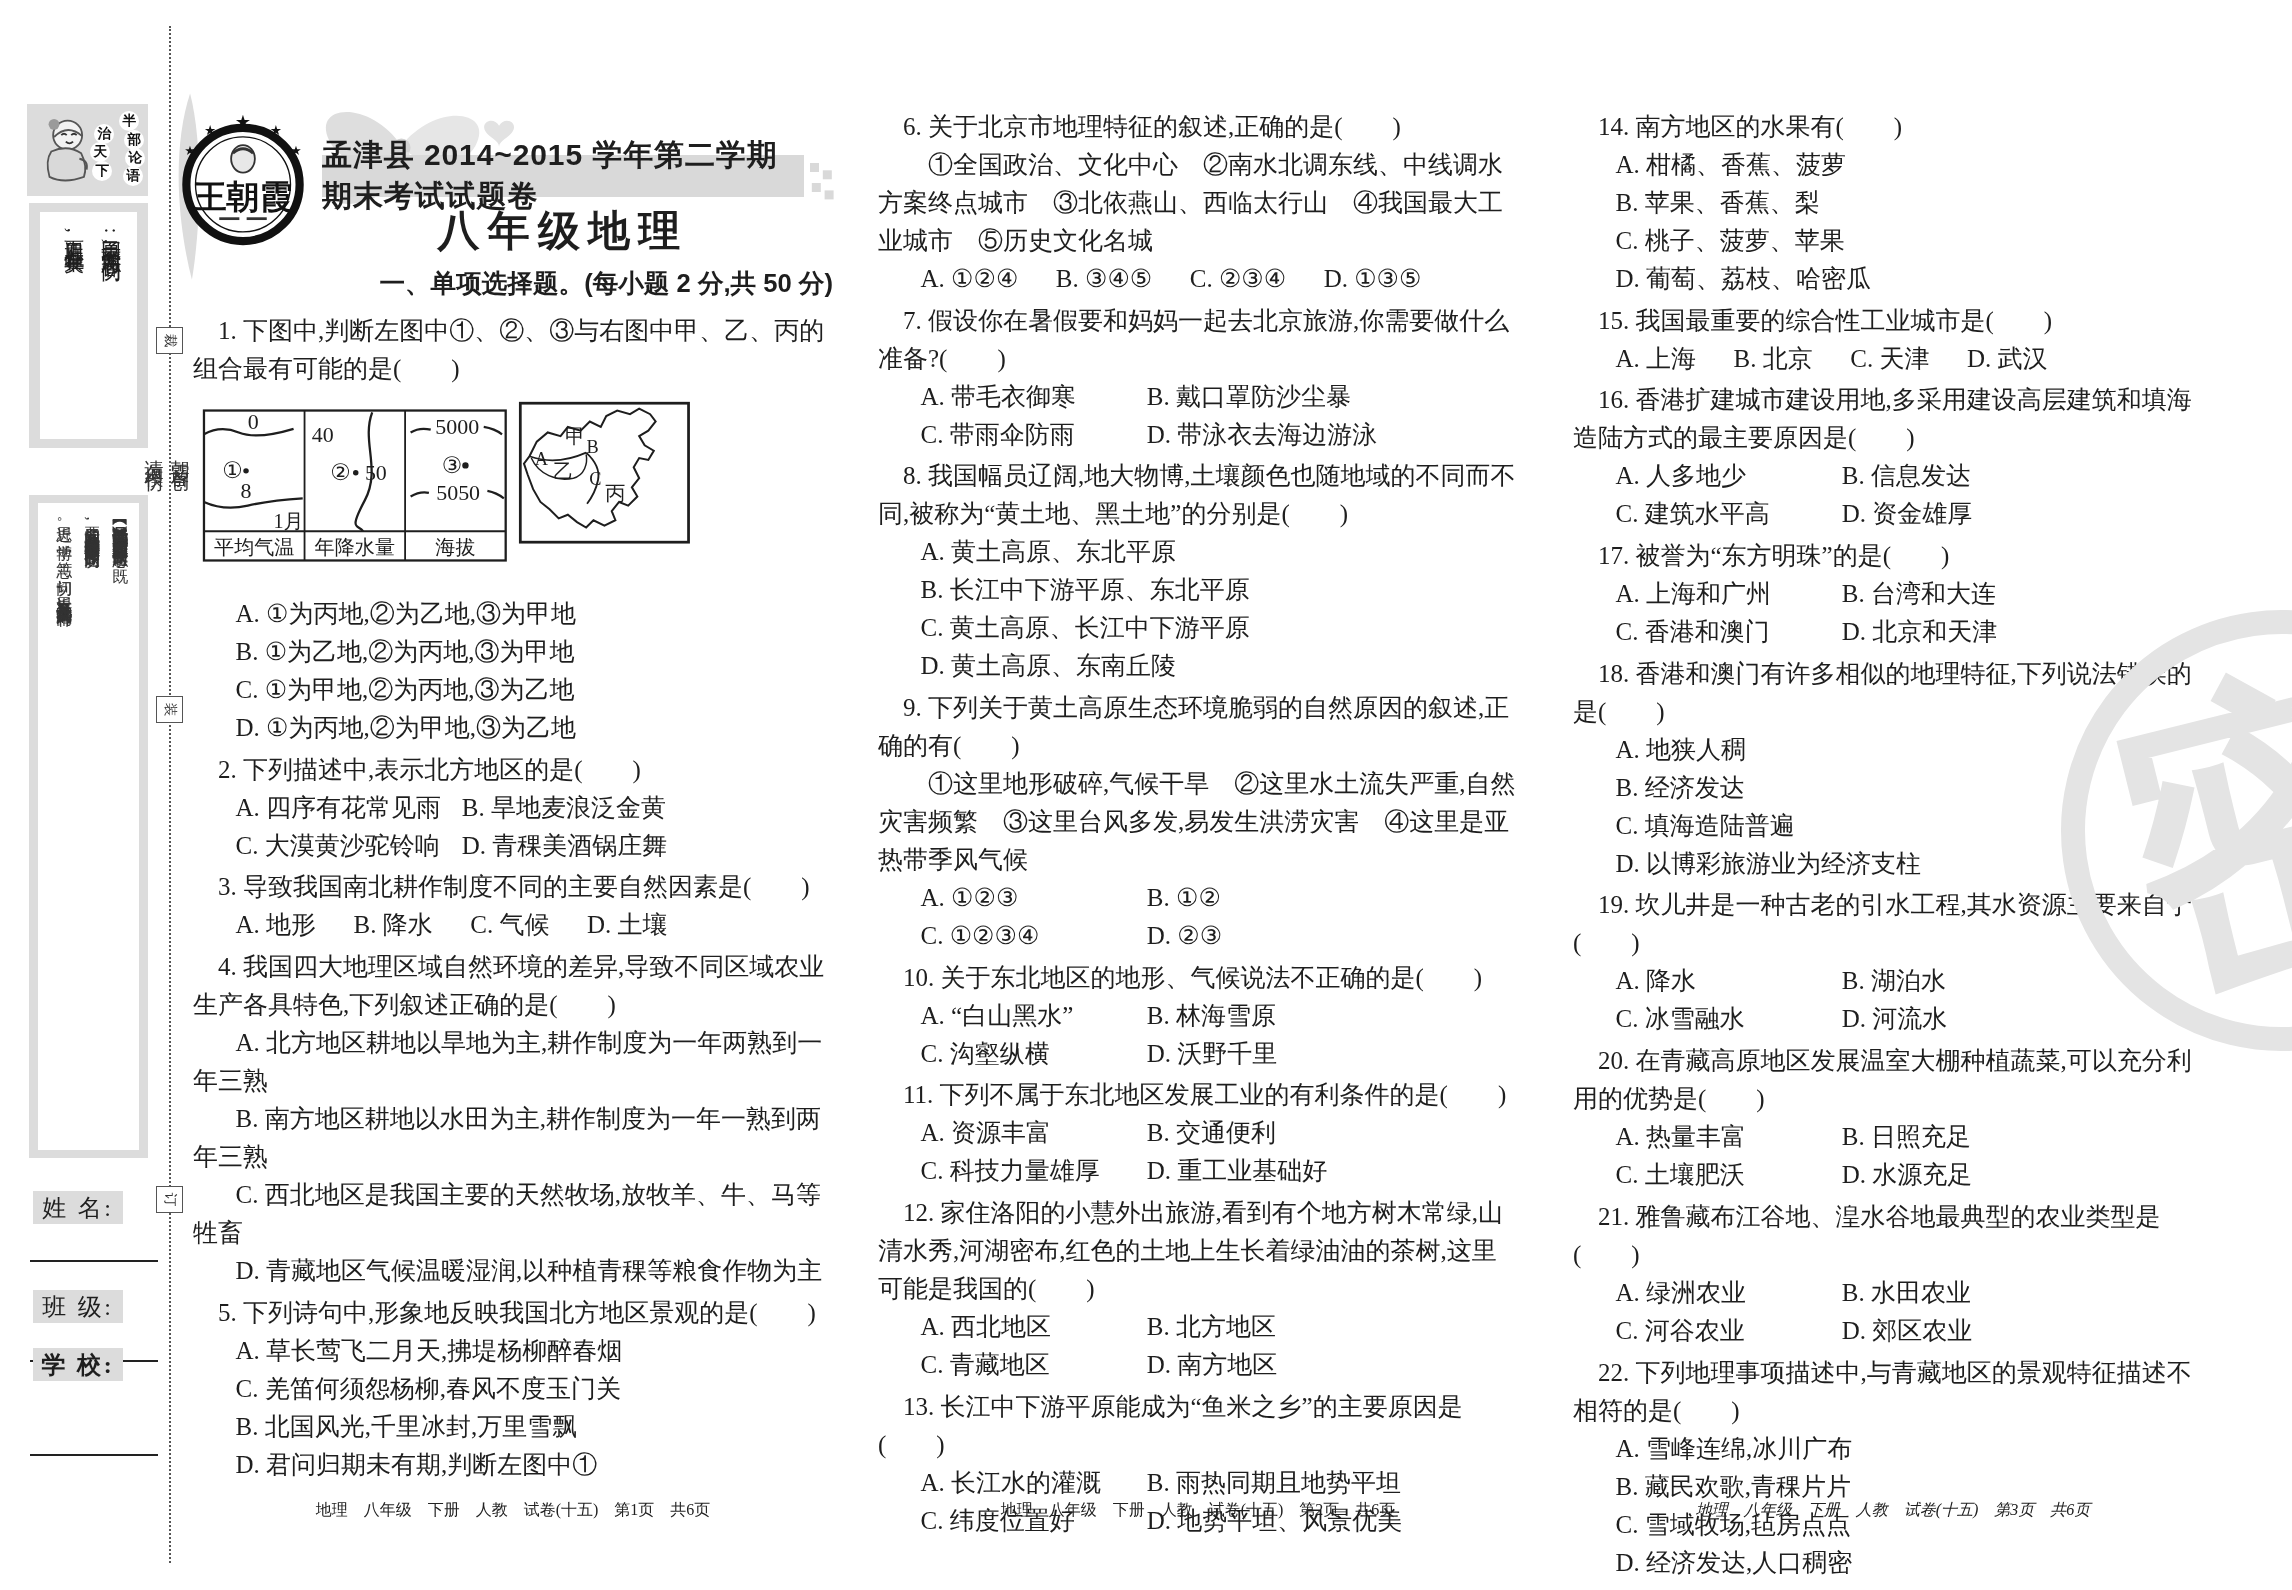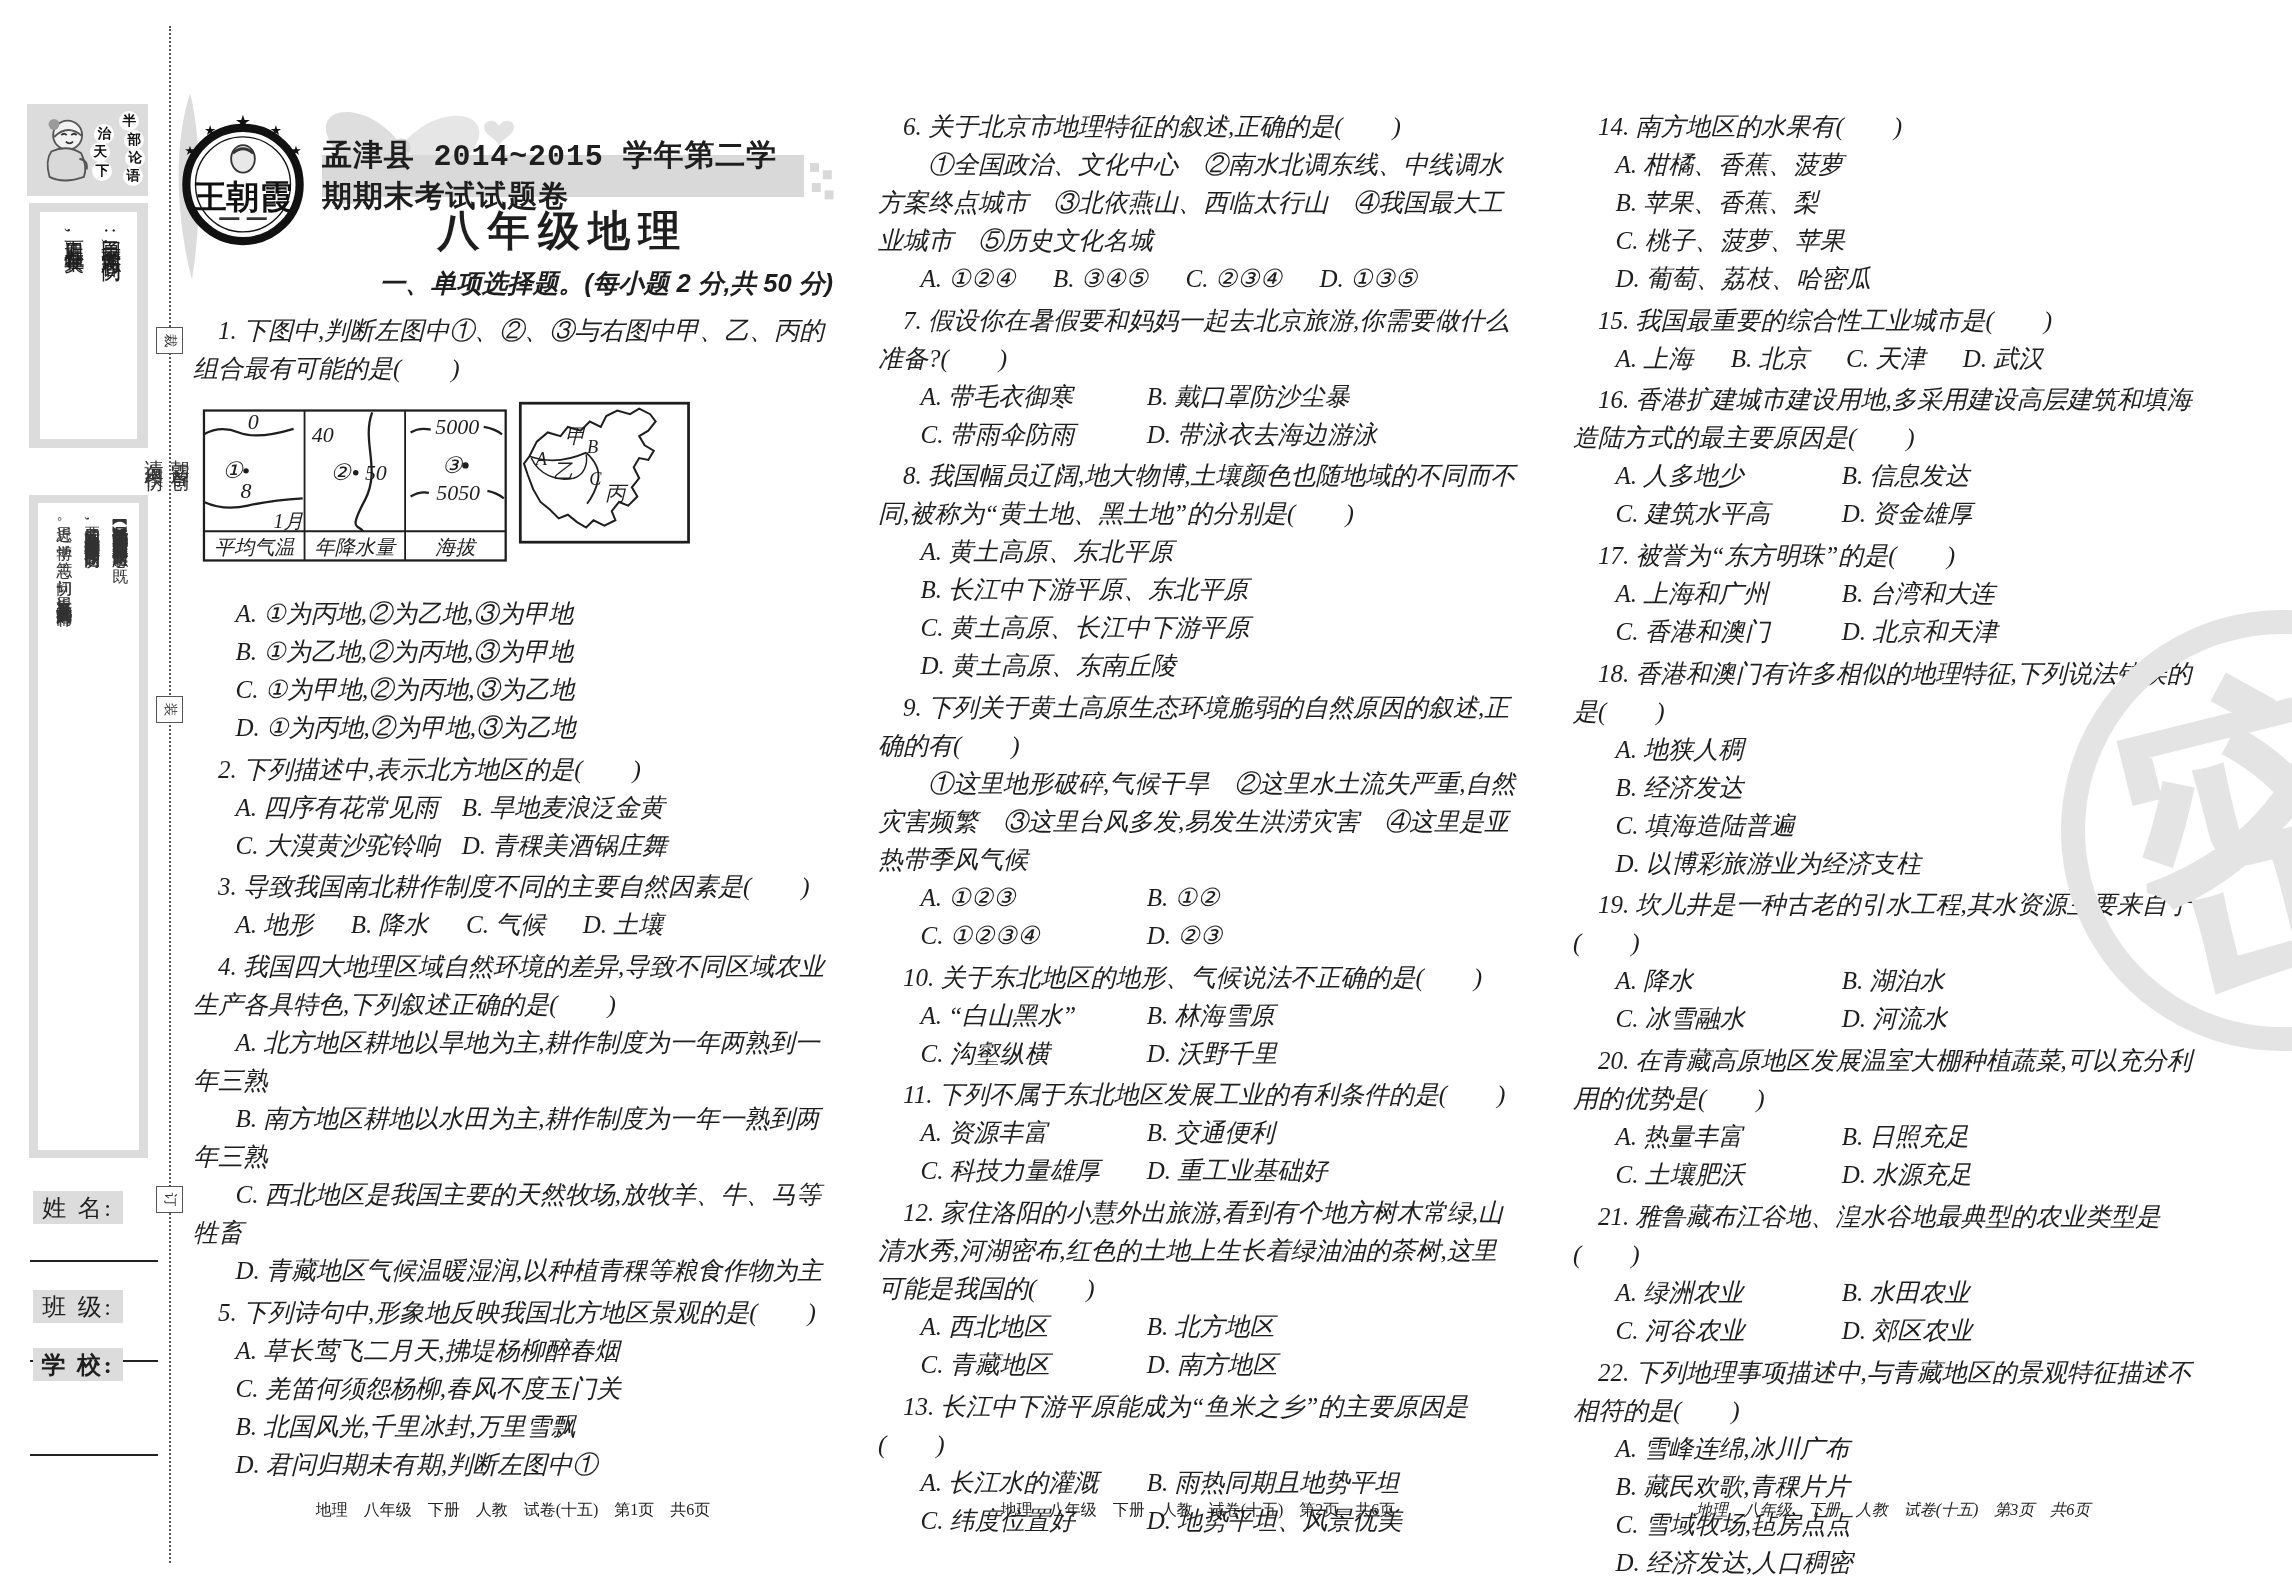--- a/index.html
+++ b/index.html
@@ -32,28 +32,28 @@
 
   .field-label{position:absolute;left:33px;width:90px;height:33px;background:#dcdcdc;
                font-size:24px;letter-spacing:2.7px;display:flex;align-items:center;justify-content:center;}
   .field-line{position:absolute;left:30px;width:128px;border-bottom:2.7px solid #222;}
 
   
   .deco{position:absolute;pointer-events:none;}
   .logo{position:absolute;left:179px;top:115px;width:128px;height:137px;}
   .banner{position:absolute;left:322px;top:155px;width:482px;height:42px;background:#d9d9d9;
           display:flex;align-items:center;justify-content:center;
-          font-family:Liberation Mono, monospace;font-weight:bold;font-size:30px;letter-spacing:0.9px;}
+          font-family:Liberation Sans, sans-serif;font-weight:bold;font-size:30px;letter-spacing:0.9px;}
   .banner-dots{position:absolute;left:810px;top:163px;width:9.1px;height:9.1px;background:#d9d9d9;
                box-shadow:12.8px 7.3px 0 #d9d9d9,1.8px 20px 0 #d9d9d9,14.6px 27.4px 0 #d9d9d9;}
   .title{position:absolute;left:322px;top:203px;width:482px;margin:0;text-align:center;
          font-family:"Liberation Sans","DejaVu Sans",sans-serif;font-weight:bold;font-size:42px;letter-spacing:8.2px;}
 
   
-  .col{position:absolute;width:640px;font-size:25px;line-height:38px;font-style:italic;}
+  .col{position:absolute;width:640px;font-size:25px;line-height:38px;}
   .col[data-col="0"]{left:193px;top:263px;}
   .col[data-col="1"]{left:878px;top:108px;}
   .col[data-col="2"]{left:1573px;top:108px;}
   .sect{font-family:"Liberation Sans","DejaVu Sans",sans-serif;font-weight:bold;font-size:25.6px;
         margin:0 0 9.1px;line-height:40px;text-align:right;}
   .q{margin:0 0 3.7px;}
   .stem{margin:0;text-indent:1em;}
   .sub{margin:0;text-indent:2em;}
   .opt-row{margin:0;text-indent:1.7em;}
   .opt-pair{display:flex;margin:0;}

